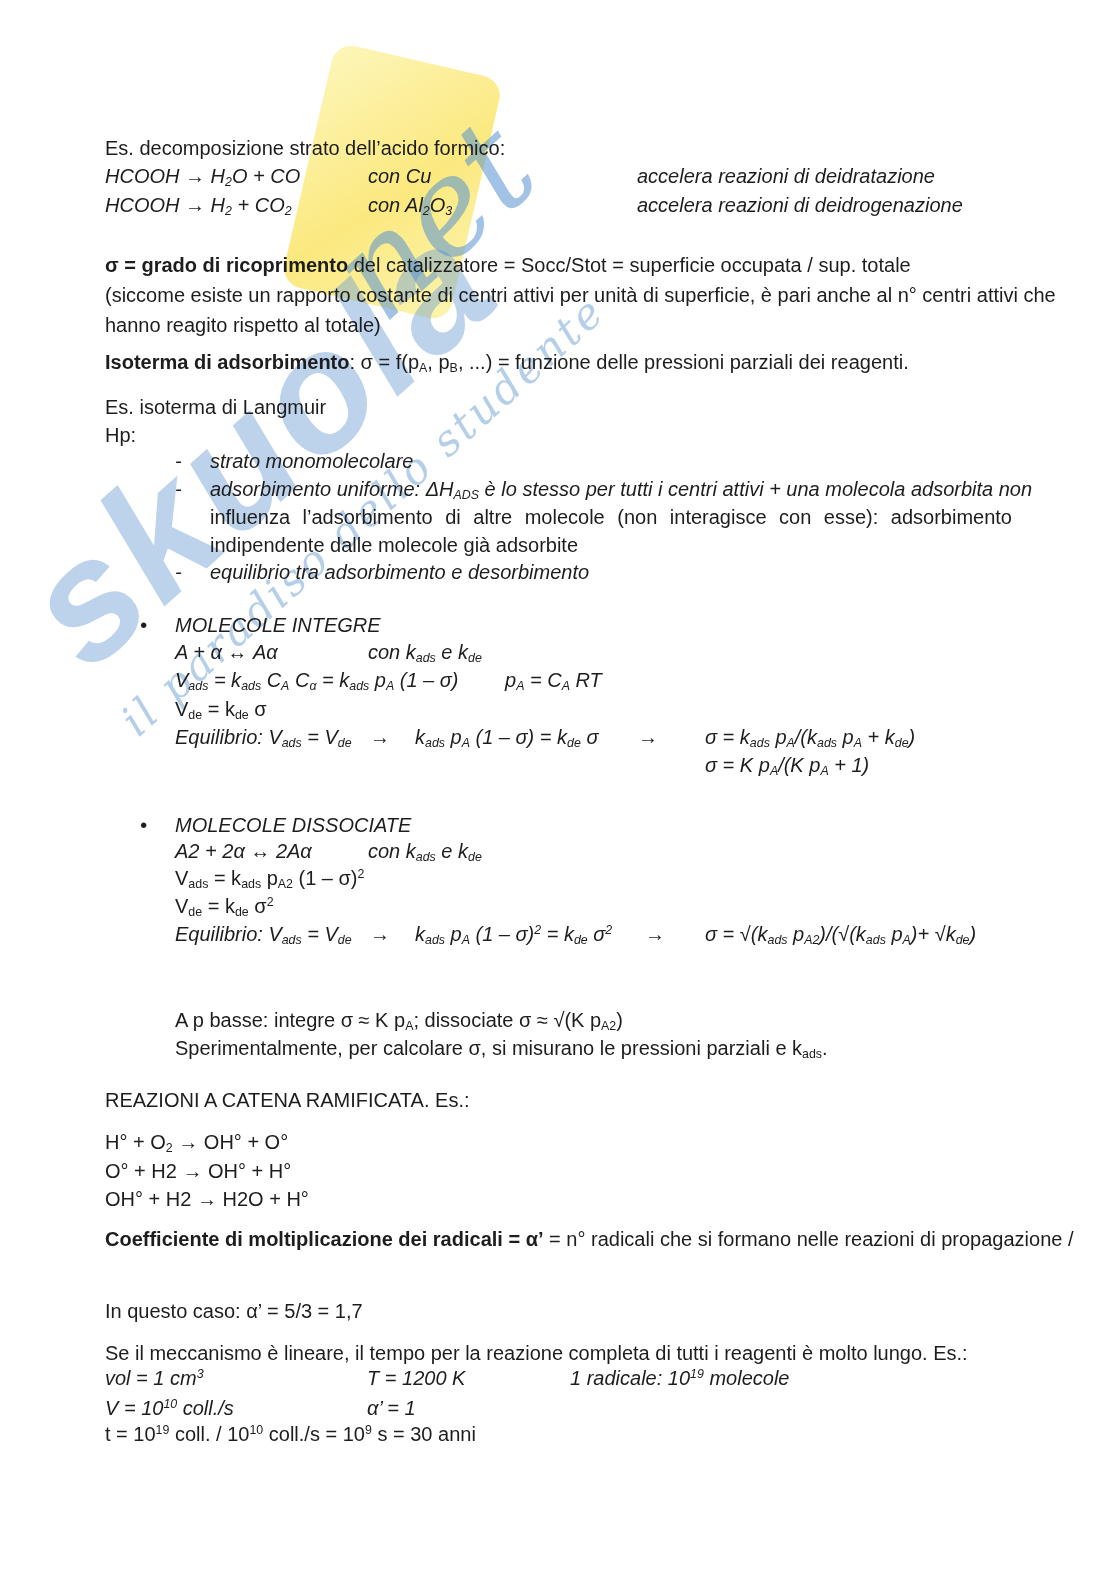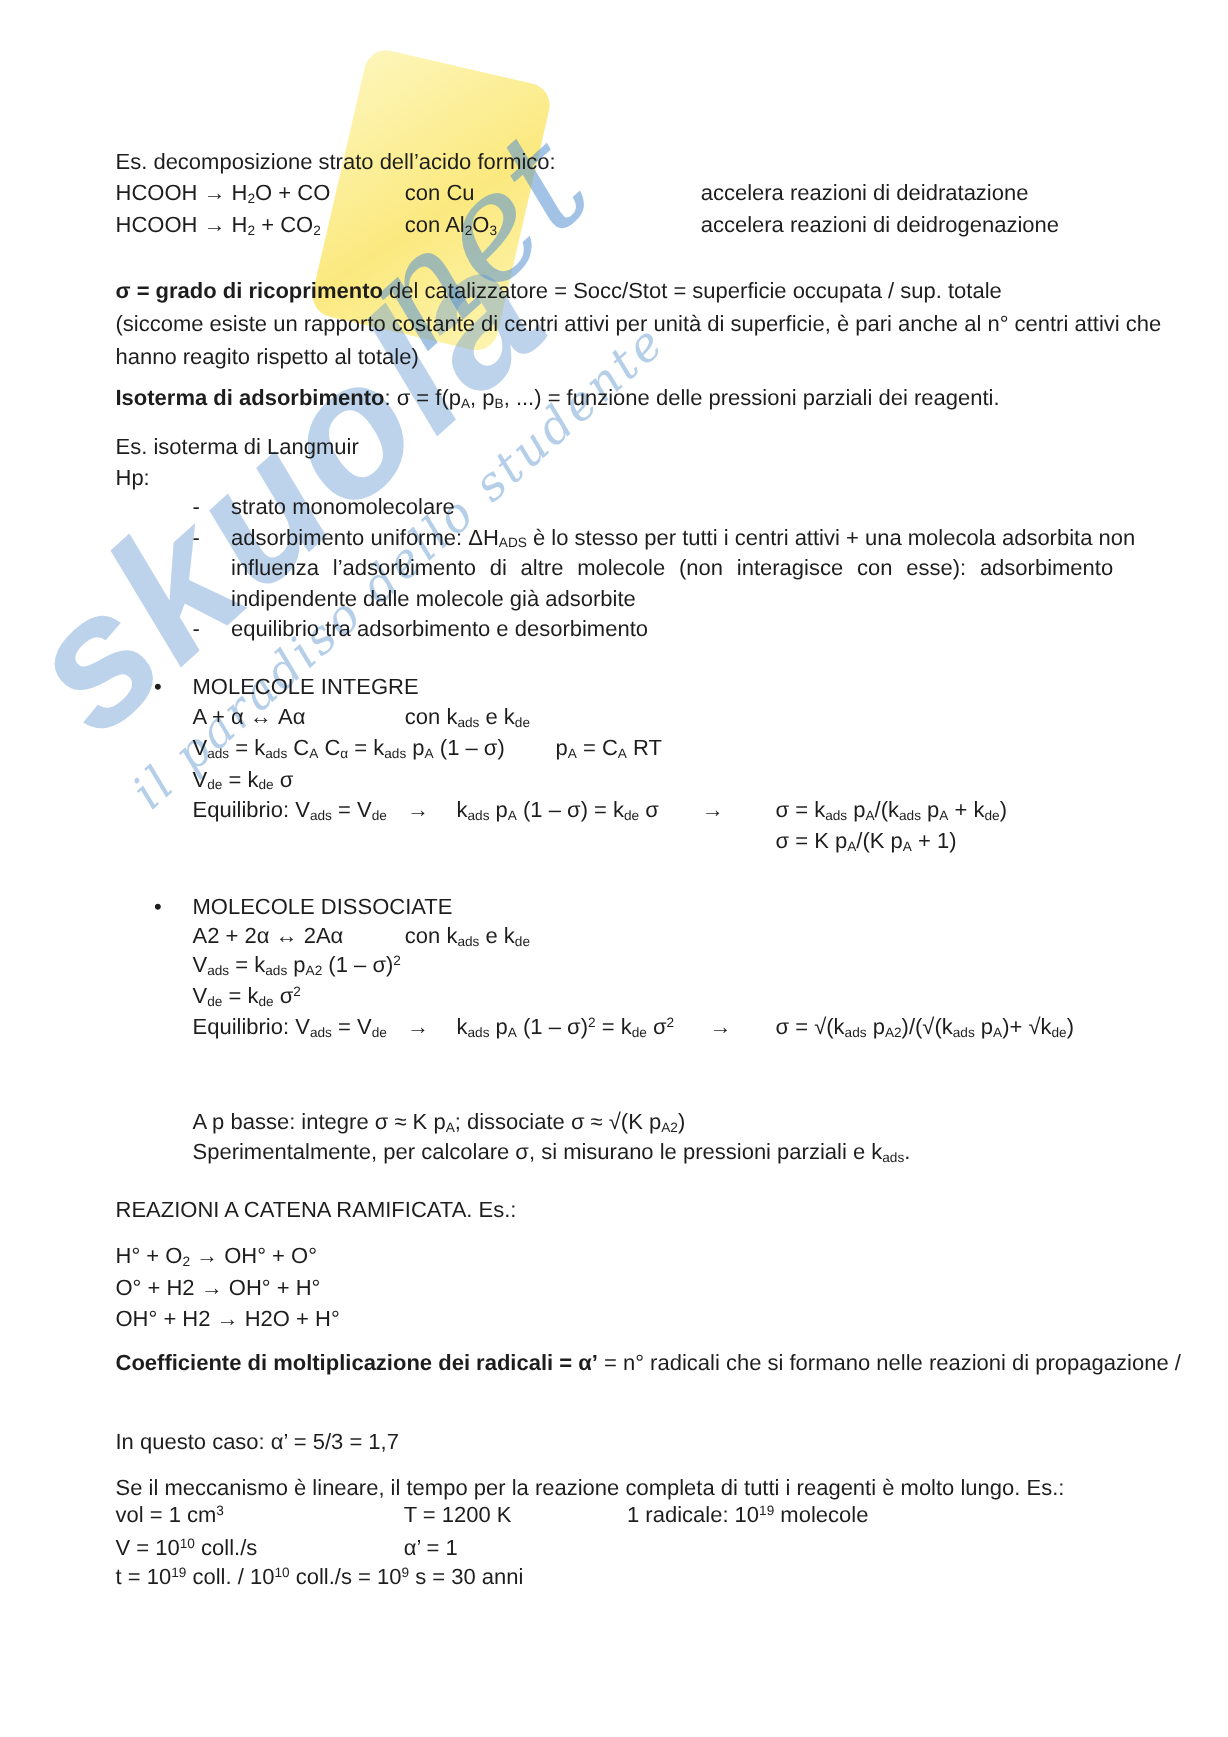--- a/index.html
+++ b/index.html
@@ -26,21 +26,21 @@
     font-size:132px;color:rgba(85,145,210,0.55);white-space:nowrap;
   }
   .wm-slogan{
     position:absolute;left:128px;top:702px;transform:rotate(-42deg);transform-origin:0 50%;
     font-family:"DejaVu Serif","Liberation Serif",serif;font-style:italic;
     font-size:43px;letter-spacing:3px;color:rgba(110,160,212,0.50);white-space:nowrap;
   }
   
   .content{position:absolute;inset:0;z-index:1;}
   .ln{position:absolute;white-space:nowrap;line-height:30px;height:30px;}
-  .row{position:absolute;left:0;top:0;width:100%;height:30px;}
+  .row{position:absolute;left:0;top:0;width:100%;height:30px;font-style:italic;}
   .col{position:absolute;white-space:nowrap;line-height:30px;}
   .just{width:802px;white-space:normal;text-align:justify;text-align-last:justify;}
   sub{font-size:0.62em;vertical-align:-0.22em;line-height:0;}
   sup{font-size:0.62em;vertical-align:0.55em;line-height:0;}
   b{font-weight:700;}
   .arw{font-weight:700;}
 </style>
 </head>
 <body>
 

